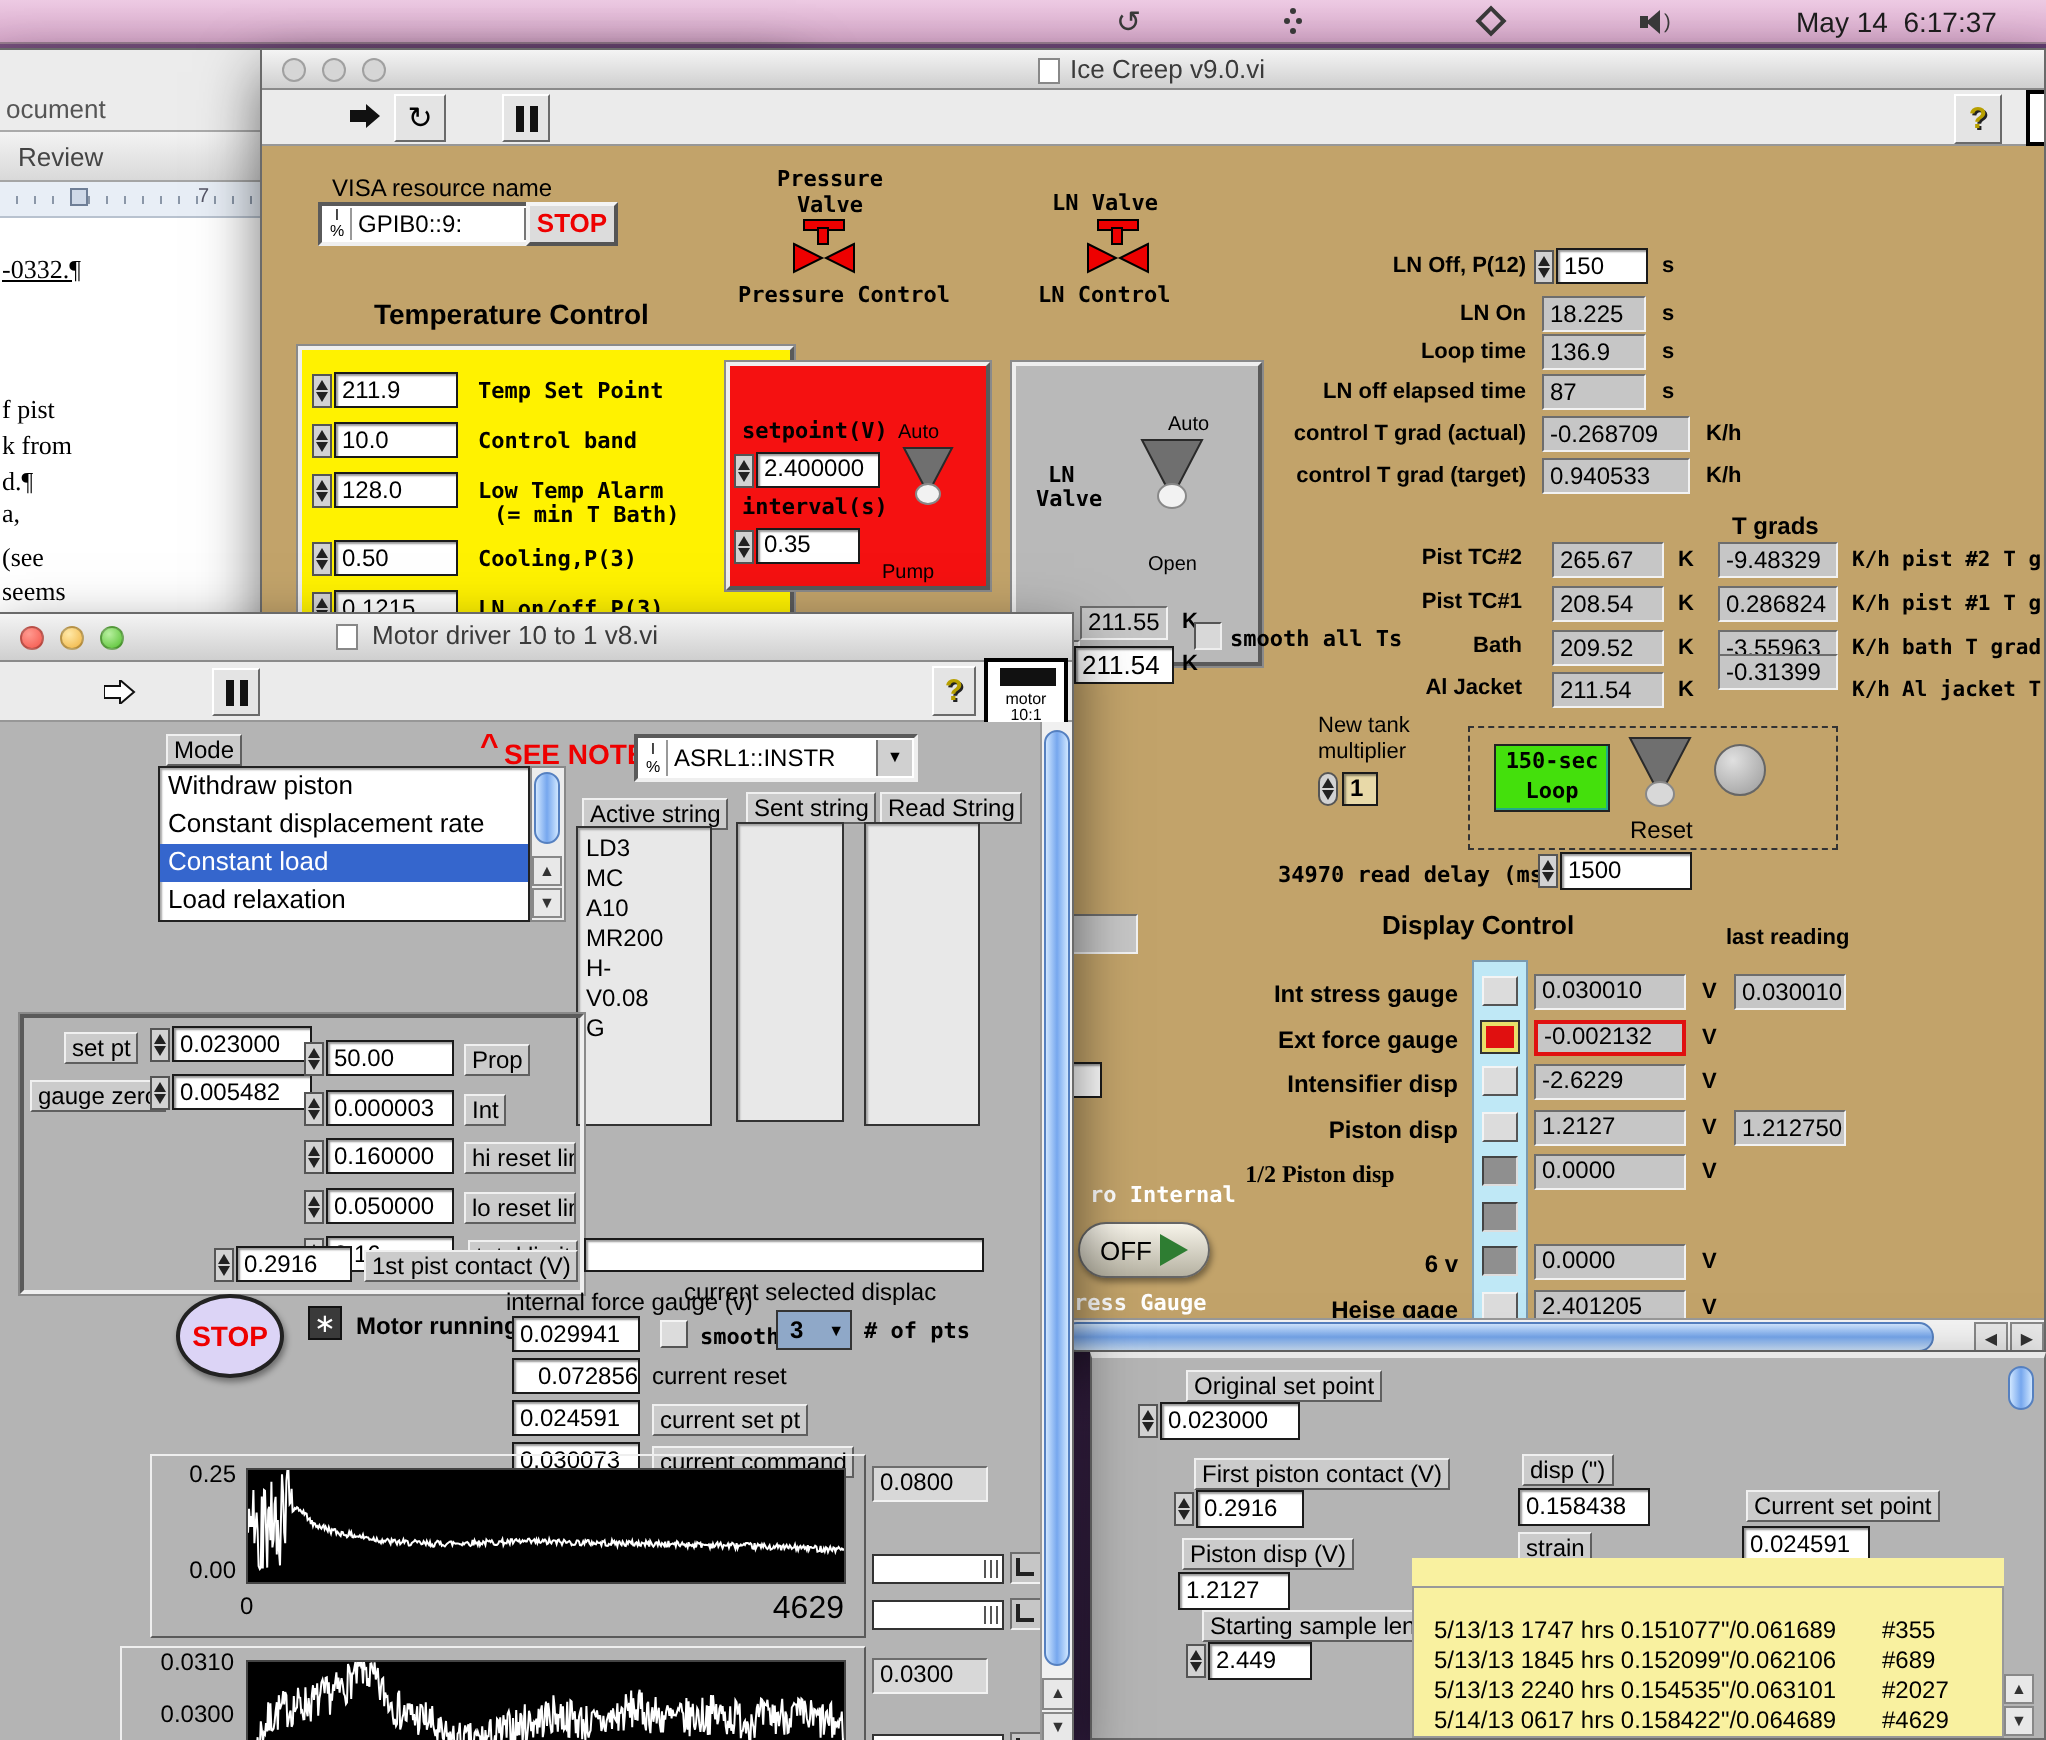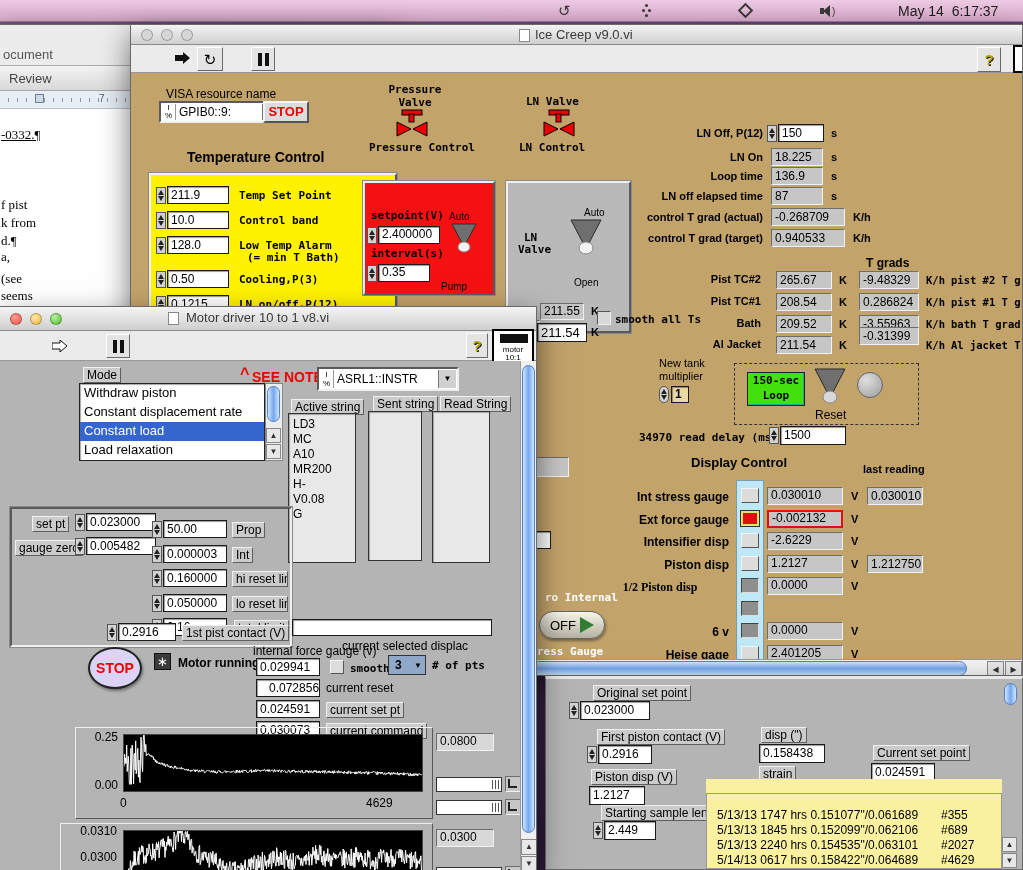--- a/index.html
+++ b/index.html
@@ -121,21 +121,21 @@
         <div class="a m" style="left: 88px; top: 39px;">Control band</div>
         <div class="spin" style="left: 5px; top: 62px;"></div>
         <div class="a inbox" style="left: 16px; top: 61px; width: 62px; height: 18px; line-height: 16px;">128.0</div>
         <div class="a m" style="left: 88px; top: 64px;">Low Temp Alarm</div>
         <div class="a m" style="left: 96px; top: 76px;">(= min T Bath)</div>
         <div class="spin" style="left: 5px; top: 96px;"></div>
         <div class="a inbox" style="left: 16px; top: 95px; width: 62px; height: 18px; line-height: 16px;">0.50</div>
         <div class="a m" style="left: 88px; top: 98px;">Cooling,P(3)</div>
         <div class="spin" style="left: 5px; top: 121px;"></div>
         <div class="a inbox" style="left: 16px; top: 120px; width: 62px; height: 18px; line-height: 16px;">0.1215</div>
-        <div class="a m" style="left: 88px; top: 123px;">LN on/off,P(12)</div>
+        <div class="a m" style="left: 88px; top: 123px;">LN on/off,P(3)</div>
         <div class="spin" style="left: 5px; top: 146px;"></div>
         <div class="a inbox" style="left: 16px; top: 145px; width: 62px; height: 18px; line-height: 16px;">2.00</div>
         <div class="a m" style="left: 88px; top: 148px;">Warming, P(4)</div>
         <div class="spin" style="left: 5px; top: 171px;"></div>
         <div class="a inbox" style="left: 16px; top: 170px; width: 62px; height: 18px; line-height: 16px;">0.42</div>
         <div class="a m" style="left: 88px; top: 173px;">Full Blast P(14)</div>
       </div>
 
     <div class="a m" style="left:244px;top:10px;text-align:center;width:80px"><span>Pressure</span><br><span>Valve</span></div>
     <svg class="a" style="left:263px;top:36px" width="36" height="30" viewBox="0 0 36 30">
@@ -468,21 +468,21 @@
 
     <div class="a" style="left:75px;top:366px;width:358px;height:92px;border:1px solid;border-color:#efefef #5a5a5a #5a5a5a #efefef">
       <span class="a" style="left:4px;top:2px;width:38px;text-align:right;font-size:12px">0.25</span>
       <span class="a" style="left:4px;top:50px;width:38px;text-align:right;font-size:12px">0.00</span>
       <div class="a" style="left:47px;top:6px;width:300px;height:58px;background:#000;border:1px solid #444">
         <svg id="chart1-svg" width="298" height="56">
             <polyline points="0.0,31.4 0.5,19.4 1.1,28.4 1.6,23.0 2.1,28.5 2.7,10.0 3.2,36.6 3.7,28.5 4.3,21.3 4.8,30.2 5.3,48.0 5.9,49.5 6.4,48.8 6.9,13.3 7.4,49.3 8.0,10.0 8.5,10.4 9.0,28.5 9.6,48.8 10.1,20.0 10.6,18.4 11.2,35.1 11.7,5.9 12.2,38.7 12.8,34.8 13.3,17.1 13.8,13.4 14.4,42.2 14.9,25.0 15.4,39.3 16.0,47.7 16.5,23.7 17.0,2.1 17.6,12.4 18.1,31.3 18.6,36.6 19.2,5.4 19.7,0.0 20.2,0.1 20.8,17.0 21.3,16.2 21.8,9.4 22.3,20.8 22.9,20.3 23.4,19.1 23.9,19.5 24.5,18.6 25.0,18.9 25.5,20.4 26.1,20.0 26.6,20.8 27.1,21.5 27.7,20.4 28.2,22.3 28.7,21.5 29.3,21.8 29.8,25.0 30.3,24.5 30.9,24.1 31.4,27.0 31.9,25.1 32.5,28.0 33.0,26.5 33.5,26.7 34.1,28.4 34.6,28.0 35.1,29.0 35.7,27.6 36.2,28.8 36.7,29.4 37.3,28.2 37.8,27.6 38.3,29.6 38.8,28.3 39.4,29.7 39.9,30.7 40.4,28.6 41.0,30.3 41.5,31.7 42.0,29.6 42.6,30.1 43.1,29.5 43.6,29.6 44.2,32.0 44.7,30.9 45.2,31.4 45.8,32.5 46.3,33.0 46.8,31.0 47.4,31.1 47.9,32.5 48.4,32.6 49.0,32.5 49.5,33.6 50.0,33.1 50.6,30.8 51.1,32.2 51.6,31.0 52.2,33.6 52.7,33.7 53.2,32.6 53.7,33.5 54.3,33.3 54.8,33.3 55.3,33.4 55.9,32.7 56.4,33.7 56.9,33.9 57.5,32.3 58.0,34.2 58.5,33.7 59.1,33.4 59.6,33.7 60.1,33.7 60.7,34.9 61.2,34.7 61.7,34.9 62.3,34.9 62.8,33.9 63.3,35.4 63.9,35.7 64.4,34.1 64.9,35.4 65.5,36.1 66.0,35.6 66.5,36.5 67.1,34.9 67.6,36.2 68.1,35.4 68.6,35.8 69.2,34.9 69.7,34.4 70.2,34.8 70.8,36.0 71.3,37.0 71.8,34.7 72.4,35.8 72.9,34.9 73.4,34.8 74.0,36.2 74.5,37.2 75.0,35.7 75.6,35.2 76.1,37.1 76.6,36.5 77.2,36.1 77.7,34.7 78.2,36.3 78.8,35.2 79.3,35.3 79.8,35.6 80.4,37.8 80.9,37.8 81.4,37.5 81.9,36.5 82.5,36.0 83.0,35.7 83.5,35.0 84.1,35.6 84.6,36.2 85.1,35.6 85.7,35.6 86.2,36.4 86.7,37.2 87.3,37.0 87.8,35.6 88.3,36.3 88.9,37.4 89.4,35.5 89.9,36.6 90.5,37.5 91.0,35.9 91.5,38.0 92.1,37.3 92.6,38.4 93.1,38.2 93.7,36.4 94.2,36.1 94.7,35.4 95.3,35.6 95.8,36.9 96.3,36.1 96.9,37.9 97.4,37.5 97.9,37.9 98.4,38.2 99.0,37.4 99.5,36.9 100.0,36.5 100.6,36.0 101.1,35.8 101.6,35.8 102.2,37.6 102.7,36.1 103.2,36.6 103.8,36.8 104.3,36.7 104.8,36.7 105.4,36.8 105.9,37.1 106.4,37.1 107.0,37.6 107.5,36.5 108.0,37.2 108.6,36.4 109.1,36.3 109.6,36.0 110.2,36.6 110.7,37.6 111.2,38.0 111.8,37.5 112.3,35.0 112.8,37.7 113.3,35.2 113.9,36.6 114.4,36.3 114.9,37.6 115.5,35.3 116.0,37.7 116.5,36.7 117.1,37.1 117.6,35.6 118.1,36.0 118.7,37.5 119.2,34.8 119.7,35.4 120.3,35.7 120.8,35.3 121.3,36.0 121.9,35.2 122.4,36.1 122.9,37.2 123.5,37.5 124.0,37.4 124.5,37.5 125.1,36.9 125.6,35.6 126.1,35.6 126.6,35.9 127.2,34.6 127.7,37.6 128.2,36.4 128.8,36.6 129.3,36.7 129.8,35.0 130.4,35.9 130.9,37.0 131.4,34.6 132.0,34.6 132.5,36.7 133.0,35.9 133.6,34.9 134.1,34.6 134.6,35.4 135.2,35.7 135.7,35.0 136.2,36.5 136.8,35.9 137.3,35.1 137.8,35.8 138.4,35.3 138.9,35.7 139.4,35.7 140.0,34.4 140.5,34.3 141.0,35.0 141.6,36.4 142.1,35.4 142.6,35.3 143.1,34.7 143.7,36.2 144.2,34.7 144.7,36.5 145.3,34.7 145.8,36.2 146.3,36.4 146.9,35.8 147.4,34.9 147.9,35.6 148.5,34.8 149.0,35.4 149.5,37.1 150.1,36.7 150.6,34.5 151.1,36.0 151.7,36.7 152.2,35.6 152.7,35.2 153.3,35.3 153.8,35.4 154.3,37.0 154.9,35.0 155.4,34.8 155.9,35.9 156.5,36.2 157.0,37.4 157.5,36.1 158.0,34.9 158.6,35.6 159.1,36.4 159.6,36.3 160.2,35.8 160.7,35.5 161.2,36.1 161.8,37.6 162.3,37.2 162.8,37.5 163.4,37.4 163.9,36.6 164.4,35.2 165.0,35.2 165.5,35.7 166.0,37.6 166.6,37.7 167.1,37.0 167.6,35.7 168.2,37.0 168.7,35.2 169.2,35.9 169.8,35.0 170.3,35.1 170.8,36.8 171.4,37.6 171.9,36.0 172.4,37.2 172.9,36.4 173.5,37.1 174.0,37.2 174.5,35.7 175.1,36.4 175.6,36.5 176.1,36.2 176.7,37.7 177.2,35.6 177.7,35.9 178.3,35.2 178.8,37.7 179.3,37.9 179.9,38.0 180.4,37.0 180.9,37.3 181.5,37.4 182.0,35.0 182.5,36.3 183.1,35.5 183.6,37.1 184.1,36.1 184.7,38.1 185.2,35.9 185.7,35.7 186.3,37.0 186.8,37.6 187.3,35.7 187.8,36.6 188.4,37.8 188.9,38.0 189.4,35.8 190.0,36.9 190.5,35.5 191.0,35.8 191.6,36.7 192.1,35.3 192.6,37.7 193.2,37.8 193.7,36.6 194.2,36.2 194.8,37.7 195.3,35.9 195.8,37.6 196.4,37.9 196.9,36.3 197.4,36.5 198.0,36.6 198.5,37.8 199.0,35.5 199.6,36.8 200.1,36.1 200.6,38.3 201.1,35.4 201.7,36.6 202.2,37.6 202.7,38.3 203.3,37.5 203.8,36.3 204.3,36.1 204.9,37.7 205.4,35.8 205.9,37.1 206.5,38.0 207.0,36.5 207.5,37.0 208.1,38.0 208.6,35.9 209.1,38.3 209.7,38.2 210.2,35.5 210.7,37.9 211.3,37.1 211.8,37.0 212.3,36.7 212.9,37.1 213.4,36.5 213.9,38.2 214.5,35.6 215.0,36.1 215.5,37.6 216.0,38.1 216.6,37.1 217.1,36.3 217.6,37.3 218.2,37.2 218.7,38.0 219.2,37.2 219.8,38.7 220.3,36.1 220.8,37.7 221.4,37.5 221.9,38.0 222.4,37.3 223.0,38.7 223.5,36.8 224.0,38.7 224.6,36.1 225.1,36.5 225.6,36.9 226.2,36.4 226.7,38.8 227.2,37.1 227.8,37.3 228.3,37.5 228.8,37.4 229.4,37.5 229.9,37.6 230.4,37.2 231.0,39.0 231.5,36.9 232.0,39.1 232.5,36.9 233.1,38.5 233.6,38.0 234.1,36.9 234.7,36.2 235.2,38.3 235.7,37.3 236.3,36.4 236.8,37.8 237.3,39.1 237.9,37.5 238.4,37.7 238.9,37.9 239.5,37.8 240.0,36.9 240.5,38.9 241.1,37.1 241.6,37.5 242.1,36.4 242.7,36.8 243.2,37.9 243.7,39.4 244.3,36.6 244.8,39.2 245.3,37.8 245.9,37.9 246.4,37.3 246.9,37.8 247.4,37.6 248.0,36.9 248.5,37.5 249.0,36.5 249.6,36.5 250.1,36.6 250.6,37.1 251.2,36.6 251.7,37.1 252.2,39.2 252.8,39.4 253.3,36.6 253.8,39.6 254.4,38.2 254.9,37.0 255.4,37.7 256.0,37.4 256.5,38.8 257.0,37.2 257.6,38.5 258.1,37.0 258.6,37.9 259.2,39.1 259.7,39.5 260.2,38.8 260.8,37.7 261.3,39.8 261.8,39.6 262.3,39.3 262.9,38.1 263.4,38.9 263.9,38.1 264.5,37.1 265.0,38.8 265.5,37.7 266.1,37.9 266.6,40.1 267.1,38.1 267.7,37.5 268.2,39.4 268.7,38.4 269.3,37.5 269.8,38.8 270.3,39.1 270.9,37.7 271.4,38.4 271.9,39.4 272.5,38.9 273.0,38.7 273.5,37.3 274.1,39.9 274.6,38.6 275.1,40.2 275.6,38.5 276.2,38.0 276.7,39.2 277.2,38.7 277.8,37.9 278.3,39.3 278.8,38.7 279.4,40.1 279.9,37.6 280.4,40.1 281.0,38.5 281.5,38.5 282.0,38.9 282.6,39.0 283.1,38.8 283.6,37.9 284.2,38.3 284.7,40.8 285.2,40.6 285.8,40.5 286.3,38.0 286.8,40.9 287.4,40.8 287.9,39.2 288.4,40.7 289.0,38.6 289.5,39.0 290.0,41.0 290.5,39.7 291.1,38.4 291.6,39.9 292.1,40.4 292.7,38.7 293.2,39.0 293.7,40.9 294.3,39.1 294.8,39.3 295.3,38.5 295.9,39.3 296.4,39.9 296.9,39.3 297.5,39.9 298.0,39.4" fill="none" stroke="white" stroke-width="1"></polyline>
           </svg>
       </div>
       <span class="a" style="left:44px;top:68px;font-size:12px">0</span>
-      <span class="a" style="left:290px;top:68px;width:56px;font-size:12px">4629</span>
+      <span class="a" style="left:290px;top:68px;width:56px;text-align:right;font-size:16px">4629</span>
     </div>
     <div class="a outbox" style="left:436px;top:372px;width:58px;height:18px;background:#d8d8d8">0.0800</div>
     <div class="mini" style="left:436px;top:416px;width:66px"></div>
     <div class="a outbox" style="left:505px;top:415px;width:16px;height:16px">
         <i class="lgl" style="left:2px;top:2px"></i>
       </div>
     <div class="mini" style="left:436px;top:439px;width:66px"></div>
     <div class="a outbox" style="left:505px;top:438px;width:16px;height:16px">
         <i class="lgl" style="left:2px;top:2px"></i>
       </div>

